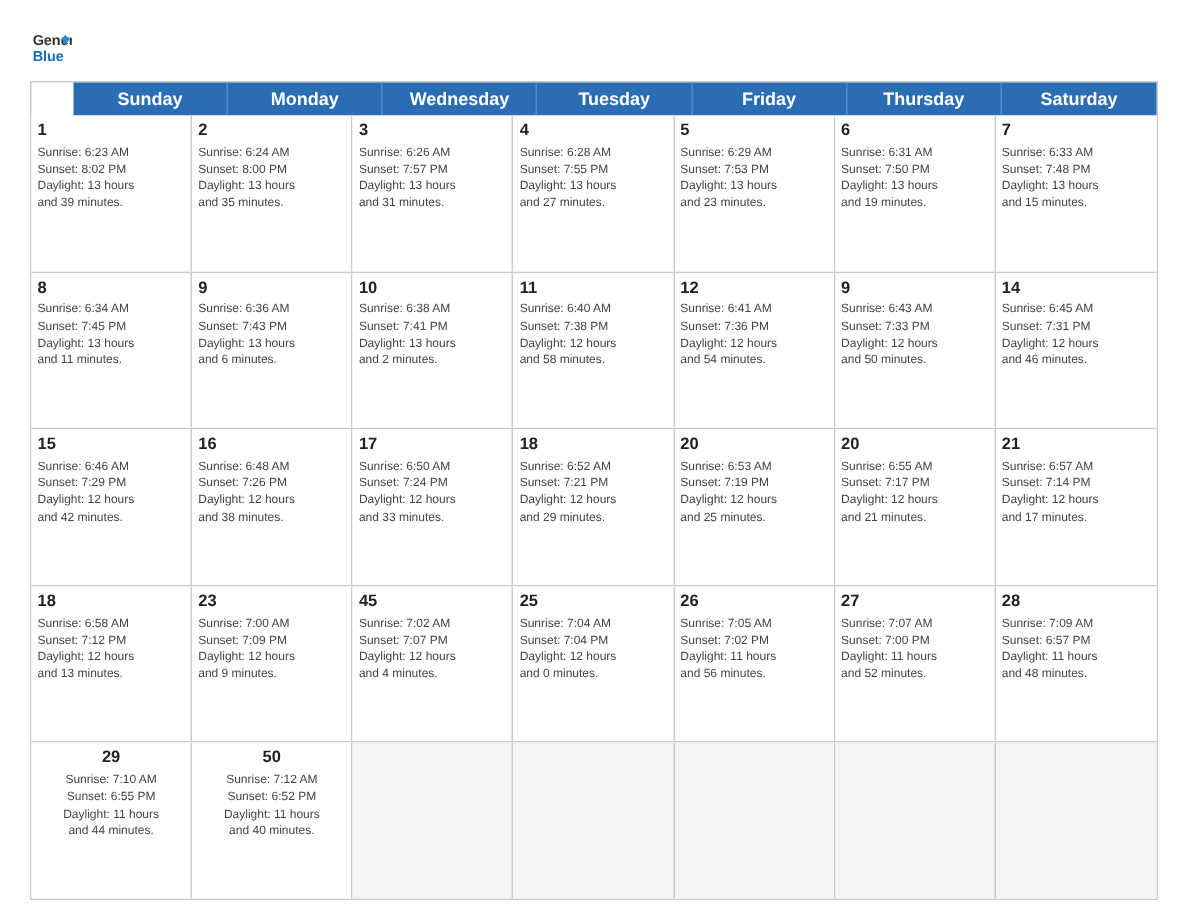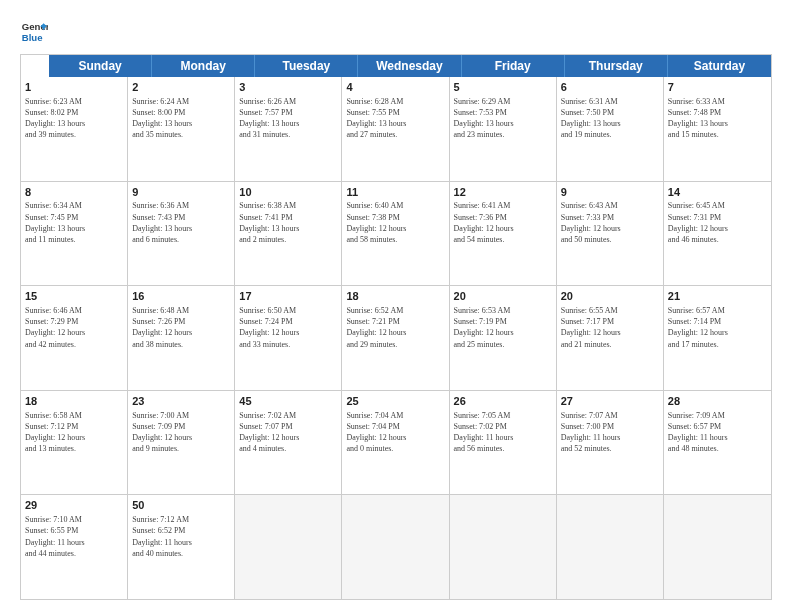--- a/index.html
+++ b/index.html
@@ -70,21 +70,21 @@
       flex: 1;
       display: flex;
       flex-direction: column;
     }
     .cal-row {
       display: grid;
       grid-template-columns: repeat(7, 1fr);
       flex: 1;
       border-bottom: 1px solid #ccc;
     }
-    .cal-row:last-child { border-bottom: none; }
+    .cal-row:last-child { border-bottom: none; text-align: center; }
     .cal-cell {
       padding: 3px 4px;
       border-right: 1px solid #ccc;
       font-size: 8.5px;
       color: #333;
       line-height: 1.35;
       background: #fff;
     }
     .cal-cell:last-child { border-right: none; }
     .cal-cell.empty { background: #f5f5f5; }
@@ -92,21 +92,20 @@
       font-size: 11px;
       font-weight: bold;
       color: #222;
       display: block;
       margin-bottom: 1px;
     }
     .cell-text {
       font-size: 8px;
       color: #444;
       line-height: 1.4;
-      font-family: Liberation Serif, serif;
     }
   </style>
 </head>
 <body>
 
 <div class="page">
   <div class="header">
     <div class="logo">
       <svg class="logo-icon" viewBox="0 0 32 32">
         <text x="2" y="14" font-size="11" font-weight="bold" fill="#333">General</text>
@@ -122,22 +121,22 @@
     <div class="title-block">
       <div class="main-title"></div>
       <div class="subtitle"></div>
     </div>
   </div>
 
   <div class="calendar">
     <div class="cal-header-row">
     <div class="cal-header-cell">Sunday</div>
         <div class="cal-header-cell">Monday</div>
+        <div class="cal-header-cell">Wednesday</div>
         <div class="cal-header-cell">Tuesday</div>
-        <div class="cal-header-cell">Wednesday</div>
         <div class="cal-header-cell">Friday</div>
         <div class="cal-header-cell">Thursday</div>
         <div class="cal-header-cell">Saturday</div>
       </div>
     <div class="cal-body">
     <div class="cal-row">
           <div class="cal-cell">
             <span class="day-num">1</span>
             <div class="cell-text">Sunrise: 6:23 AM<br>Sunset: 8:02 PM<br>Daylight: 13 hours<br>and 39 minutes.</div>
           </div>

